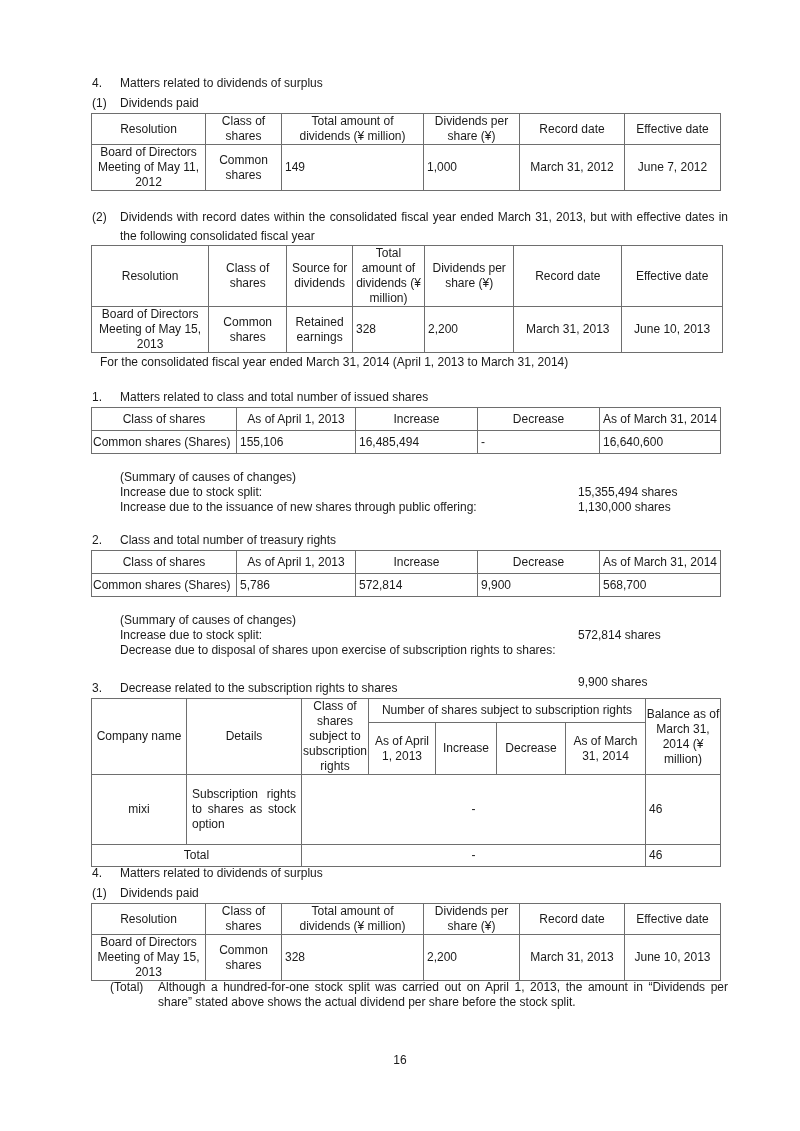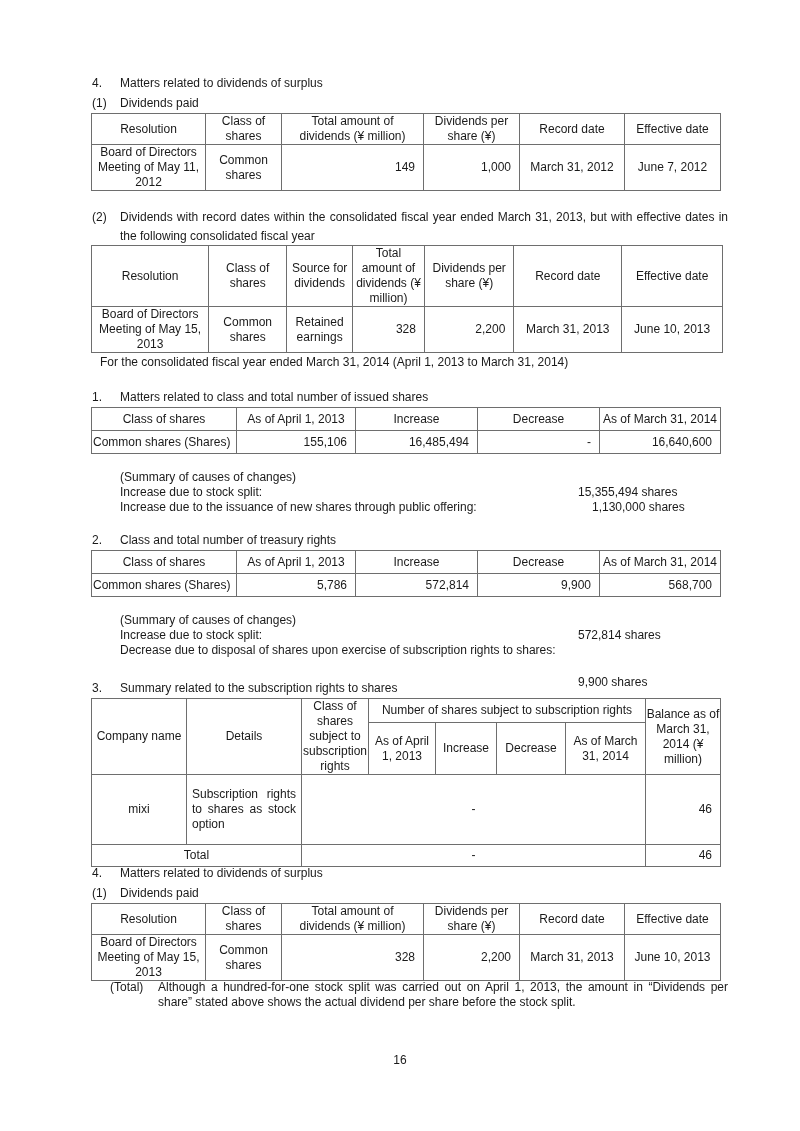--- a/index.html
+++ b/index.html
@@ -2,21 +2,21 @@
 <html><head>
 <meta charset="utf-8">
 <style>
   html, body { margin: 0; padding: 0; background: #ffffff; }
   body { width: 800px; height: 1131px; position: relative; overflow: hidden;
          font-family: "Liberation Sans", "DejaVu Sans", sans-serif; color: #1a1a1a; font-size: 12px; }
   .line { position: absolute; white-space: nowrap; font-size: 12px; line-height: 14px; }
   .num { display: inline-block; width: 28px; }
   table { position: absolute; border-collapse: collapse; font-size: 12px; table-layout: fixed; }
   td, th { border: 1px solid #6e6e6e; font-weight: normal; text-align: center; padding: 0 3px; line-height: 15px; vertical-align: middle; }
-  td.r { text-align: right; padding-right: 8px; }
+  td.r { text-align: left; padding-right: 8px; }
   td.l { text-align: left; }
   td.j { text-align: justify; }
   .para { position: absolute; font-size: 12px; line-height: 15px; }
   .just { text-align: justify; text-align-last: left; }
   .pagenum { position: absolute; left: 0; width: 800px; text-align: center; top: 1053px; font-size: 12px; }
 </style>
 </head>
 <body>
 
 <div class="line" style="left:92px; top:76px;">
@@ -119,21 +119,21 @@
     <td class="r">16,485,494</td>
     <td class="r">-</td>
     <td class="r">16,640,600</td>
   </tr>
 </tbody>
   </table>
 <div class="line" style="left:120px; top:470px;">(Summary of causes of changes)</div>
 <div class="line" style="left:120px; top:485px;">Increase due to stock split:</div>
 <div class="line" style="left:578px; top:485px;">15,355,494 shares</div>
 <div class="line" style="left:120px; top:500px;">Increase due to the issuance of new shares through public offering:</div>
-<div class="line" style="left:592px; top:500px;">1,130,000 shares</div>
+<div class="line" style="left:578px; top:500px;">1,130,000 shares</div>
 
 <div class="line" style="left:92px; top:533px;">
   <span class="num">2.</span><span>Class and total number of treasury rights</span>
 </div>
 <table style="left:91px; top:550px; width:629px;">
   <colgroup>
       <col style="width:145px">
       <col style="width:119px">
       <col style="width:122px">
       <col style="width:122px">
@@ -156,21 +156,21 @@
   </tr>
 </tbody>
   </table>
 <div class="line" style="left:120px; top:613px;">(Summary of causes of changes)</div>
 <div class="line" style="left:120px; top:628px;">Increase due to stock split:</div>
 <div class="line" style="left:578px; top:628px;">572,814 shares</div>
 <div class="line" style="left:120px; top:643px;">Decrease due to disposal of shares upon exercise of subscription rights to shares:</div>
 <div class="line" style="left:578px; top:675px;">9,900 shares</div>
 
 <div class="line" style="left:92px; top:681px;">
-  <span class="num">3.</span><span>Summary related to the subscription rights to shares</span>
+  <span class="num">3.</span><span>Decrease related to the subscription rights to shares</span>
 </div>
 <table style="left:91px; top:698px; width:629px;">
   <colgroup>
       <col style="width:95px">
       <col style="width:115px">
       <col style="width:67px">
       <col style="width:67px">
       <col style="width:61px">
       <col style="width:69px">
       <col style="width:80px">

